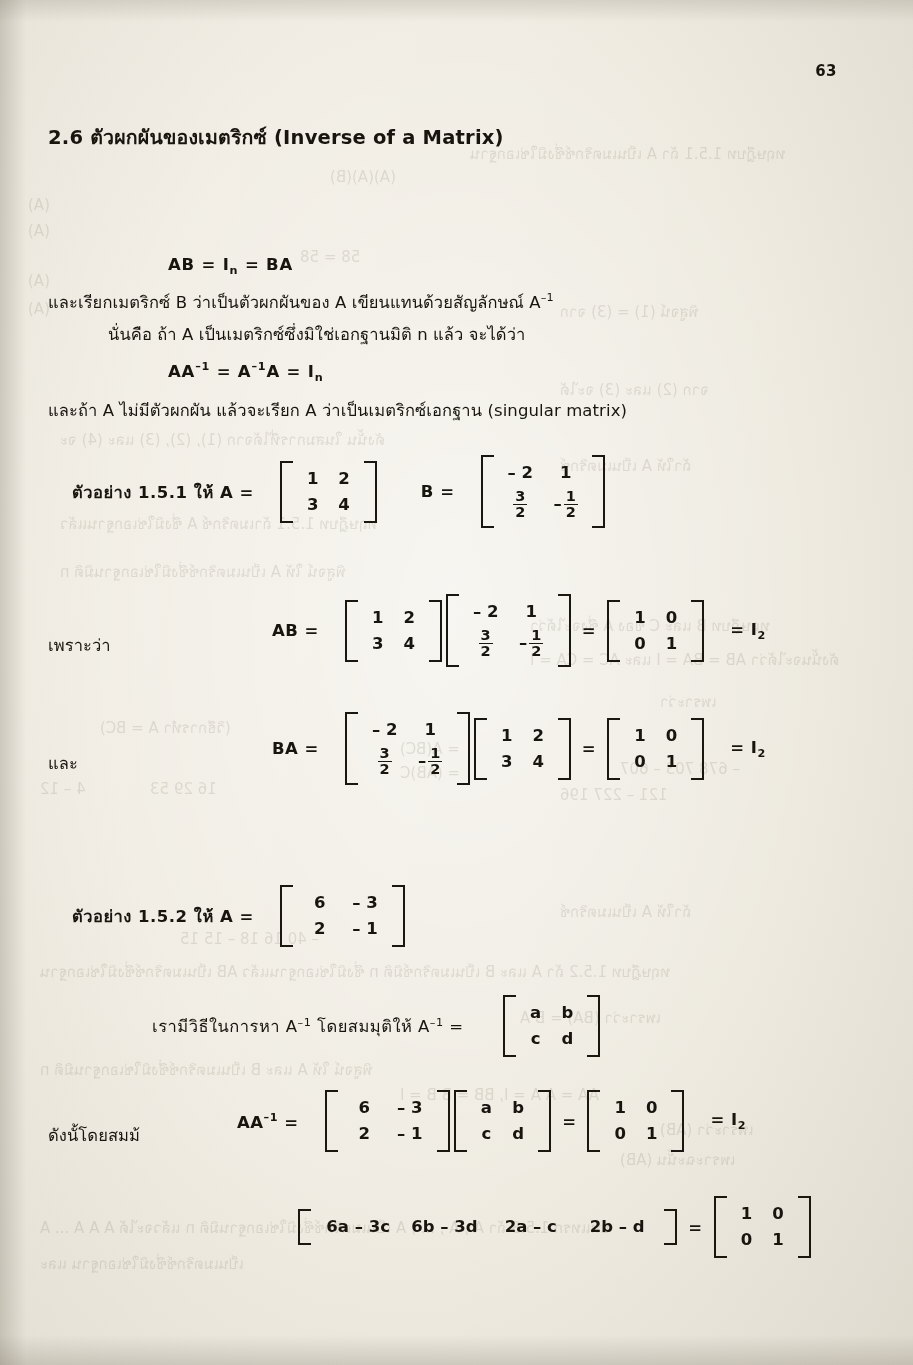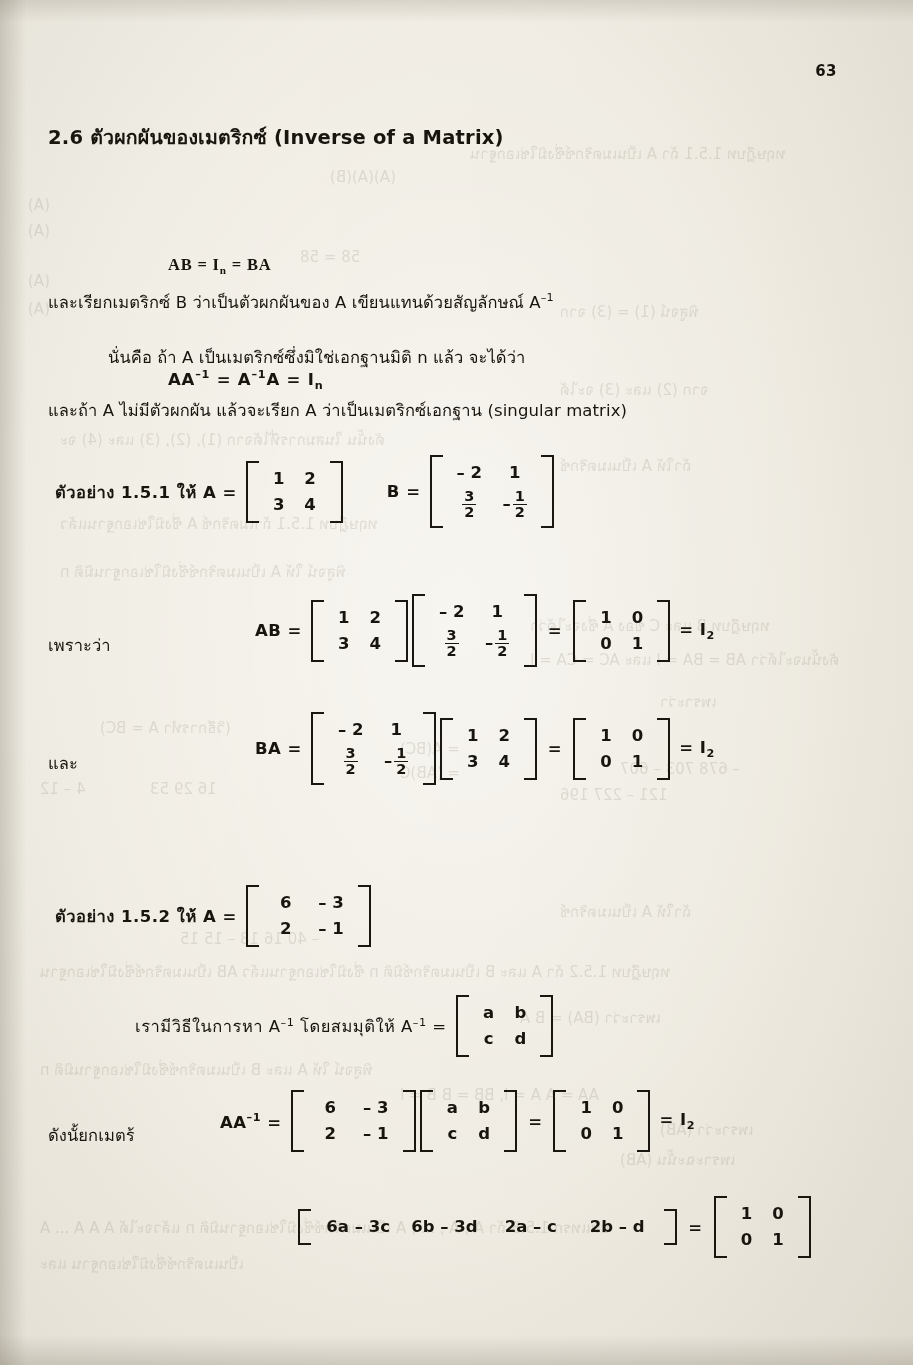--- a/index.html
+++ b/index.html
@@ -51,21 +51,20 @@
     letter-spacing: 0.2px;
   }
   .para {
     position: absolute;
     font-size: 16.5px;
     line-height: 26px;
     letter-spacing: 0.1px;
   }
   .indent {
     text-indent: 60px;
-    margin-top: 23px;
   }
   .eq-line {
     position: absolute;
     font-size: 16.5px;
     font-weight: 700;
     letter-spacing: 0.8px;
   }
   sub {
     font-size: 0.68em;
   }
@@ -78,21 +77,21 @@
     letter-spacing: 0.1px;
   }
   
   .row-eq {
     position: absolute;
     display: flex;
     align-items: center;
     font-size: 16.5px;
   }
   .row-eq .tok {
-    margin: 0 7px;
+    margin: 0 24px;
     font-weight: 700;
     letter-spacing: 0.5px;
     white-space: nowrap;
   }
   .row-eq .tok.eqs {
     font-weight: 700;
     margin: 0 9px;
   }
   .matrix {
     display: inline-flex;
@@ -209,31 +208,31 @@
   <div class="ghost" style="left:40px; top:1252px;">เป็นเมตริกซ์ซึ่งมิใช่เอกฐาน และ</div>
 </div>
 
 <div class="content">
 
   <div class="page-number">63</div>
 
   <div class="heading">2.6  ตัวผกผันของเมตริกซ์ (Inverse of a Matrix)</div>
 
 
-  <div class="eq-line" style="left:168px; top:255px;font-family:Liberation Serif, serif;">
+  <div class="eq-line" style="left:168px; top:255px;">
     <span>AB  =  I</span><sub>n</sub><span>  =  BA</span>
   </div>
 
   <div class="para" style="left:48px; top:285px; width:812px;">
     <span>และเรียกเมตริกซ์ B ว่าเป็นตัวผกผันของ A เขียนแทนด้วยสัญลักษณ์ A</span><sup>–1</sup>
   </div>
 
   <div class="para indent" style="left:48px; top:322px; width:812px;">นั่นคือ ถ้า A เป็นเมตริกซ์ซึ่งมิใช่เอกฐานมิติ n แล้ว จะได้ว่า</div>
 
-  <div class="eq-line" style="left:168px; top:360px;margin-top:8px;">
+  <div class="eq-line" style="left:168px; top:360px;">
     <span>AA</span><sup>–1</sup><span> = A</span><sup>–1</sup><span>A  =  I</span><sub>n</sub>
   </div>
 
   <div class="para" style="left:48px; top:398px; width:812px;">และถ้า A ไม่มีตัวผกผัน แล้วจะเรียก A ว่าเป็นเมตริกซ์เอกฐาน (singular matrix)</div>
 
   <div class="row-eq" style="left:48px; top:455px;">
     <span class="tok" style="font-weight:600;">ตัวอย่าง 1.5.1  ให้  A  =</span>
     <span class="matrix">
       <span class="bracket left"></span>
       <span class="cells" style="grid-template-columns:repeat(2,1fr);">
@@ -357,35 +356,35 @@
       <span class="cells" style="grid-template-columns:repeat(2,1fr);">
         <span class="cell">6</span>
         <span class="cell">– 3</span>
         <span class="cell">2</span>
         <span class="cell">– 1</span>
       </span>
       <span class="bracket right"></span>
     </span>
   </div>
 
-  <div class="row-eq" style="left:128px; top:995px;">
+  <div class="row-eq" style="left:128px; top:995px;gap:13px;">
     <span class="tok" style="font-weight:400;"><span>เรามีวิธีในการหา A</span><sup>–1</sup><span> โดยสมมุติให้ A</span><sup>–1</sup><span> =</span></span>
     <span class="matrix">
       <span class="bracket left"></span>
       <span class="cells" style="grid-template-columns:repeat(2,1fr);">
         <span class="cell">a</span>
         <span class="cell">b</span>
         <span class="cell">c</span>
         <span class="cell">d</span>
       </span>
       <span class="bracket right"></span>
     </span>
   </div>
 
-  <div class="label" style="left:48px; top:1122px;">ดังนั้ยกเมตร้</div>
+  <div class="label" style="left:48px; top:1122px;">ดังนั้โดยสมม้</div>
   <div class="row-eq" style="left:213px; top:1090px;">
     <span class="tok"><span>AA</span><sup>–1</sup><span> =</span></span>
     <span class="matrix">
       <span class="bracket left"></span>
       <span class="cells" style="grid-template-columns:repeat(2,1fr);">
         <span class="cell">6</span>
         <span class="cell">– 3</span>
         <span class="cell">2</span>
         <span class="cell">– 1</span>
       </span>

